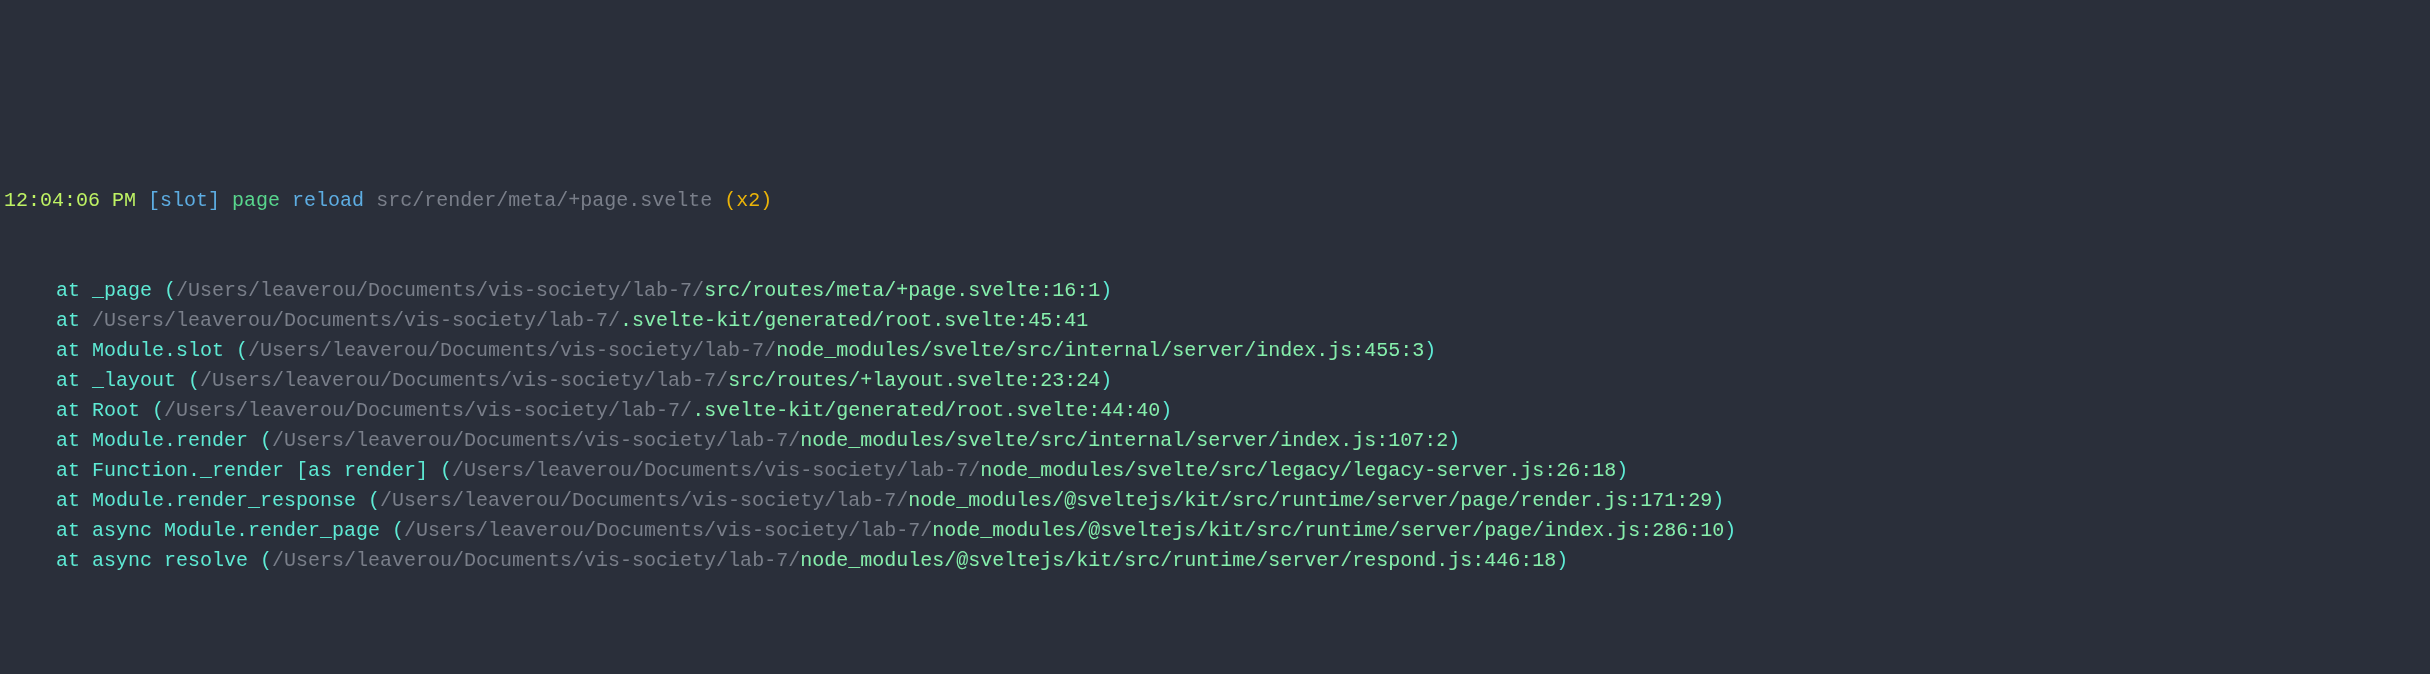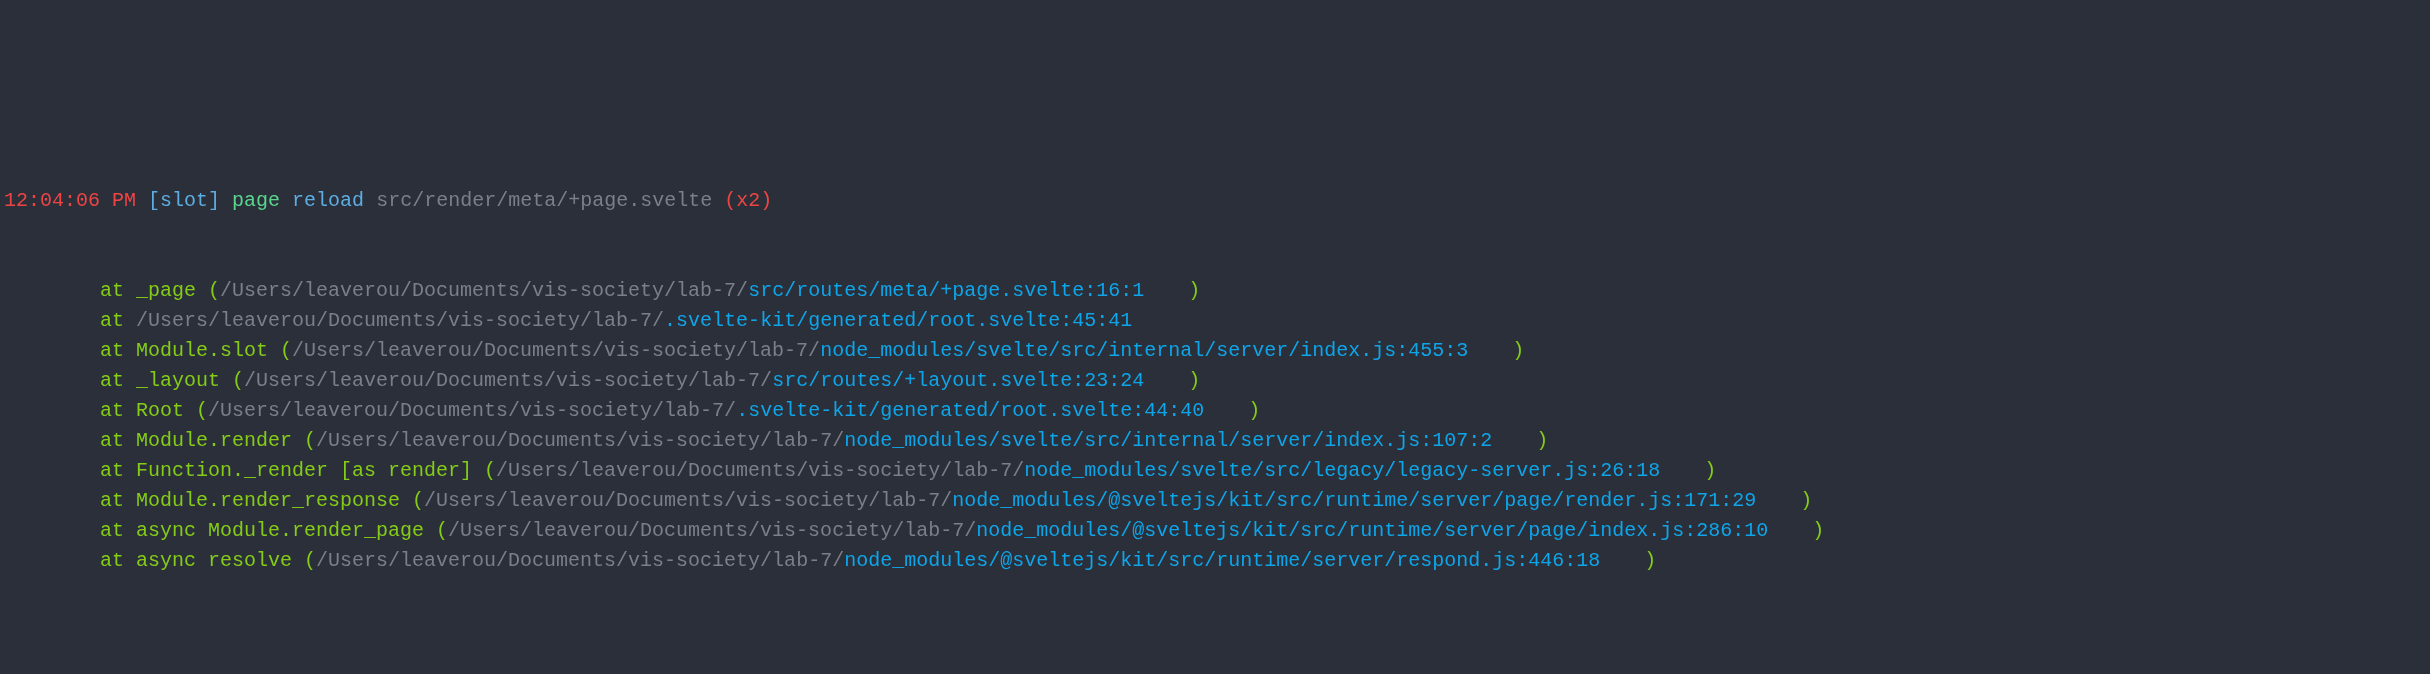--- a/index.html
+++ b/index.html
@@ -9,27 +9,27 @@
       font-size: 20px;
       line-height: 1.5;
       color: #d0d0d0;
       padding: 6px 4px;
       white-space: pre;
       overflow-x: auto;
       min-width: 2430px;
     }
     .line { white-space: pre; }
     .dim { color: #7a7f8a; }
-    .time { color: #ef4444; }
+    .time { color: #bef264; }
     .bracket { color: #5dade2; font-weight: 500; }
     .green { color: #58d68d; }
     .cyan { color: #5dade2; }
-    .yellow { color: #ef4444; margin-top: 36px; }
-    .white { color: #84cc16; margin-left: 44px; }
-    .bright { color: #0ea5e9; font-weight: 500; margin-top: 36px; }
+    .yellow { color: #eab308; margin-top: 36px; }
+    .white { color: #5eead4; }
+    .bright { color: #86efac; font-weight: 500; margin-top: 36px; }
     .underline { }
     .error-msg { color: #e8e8e8; }
     .indent1 { padding-left: 52px; }
   </style>
 </head>
 <body>
 
 
 
 <div>

